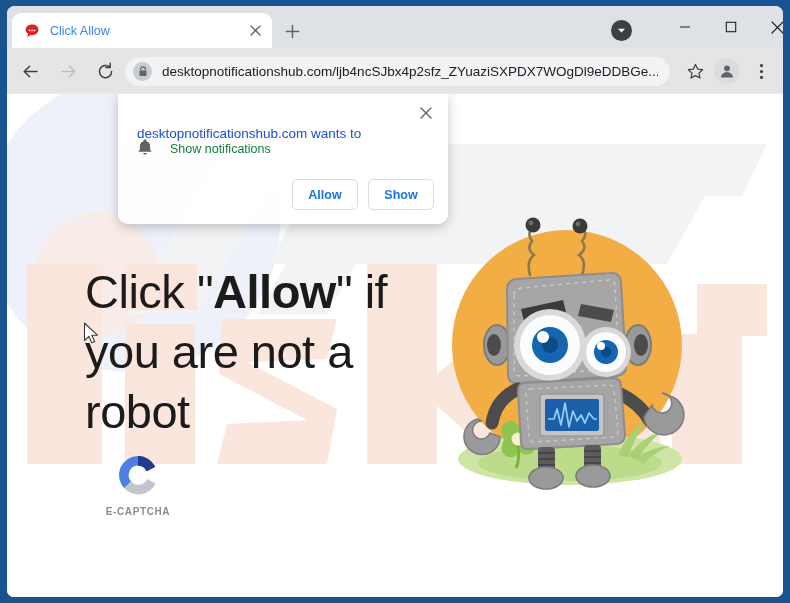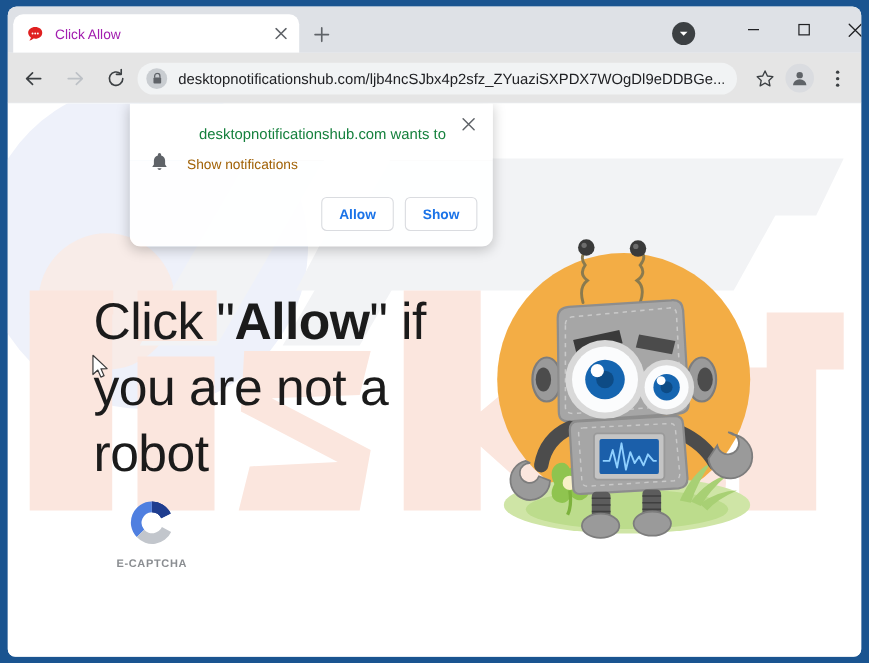--- a/index.html
+++ b/index.html
@@ -46,21 +46,21 @@
     box-sizing: border-box;
   }
   #tab-favicon {
     width: 16px; height: 16px;
     flex: 0 0 16px;
     position: relative;
   }
   #tab-title {
     flex: 1 1 auto;
     font-size: 12.5px;
-    color: #a21caf;
+    color: #3b82f6;
     margin-left: 10px;
     white-space: nowrap;
     overflow: hidden;
     text-overflow: ellipsis;
   }
   #tab-close {
     flex: 0 0 18px;
     width: 18px; height: 18px;
     display: flex; align-items: center; justify-content: center;
     color: #5f6368;
@@ -229,45 +229,44 @@
     background: #ffffff;
   }
   #perm-translucent {
     position: absolute;
     left: 0; top: 52px;
     width: 330px; height: 78px;
     background: rgba(255,255,255,0.93);
   }
   #perm-title {
     position: absolute;
-    left: 19px; top: 20px;
+    left: 19px; top: 32px;
     font-size: 13.5px;
-    color: #15803d;
+    color: #1d4ed8;
     z-index: 3;
-    margin-left: 44px;
   }
   #perm-close {
     position: absolute;
     right: 11px; top: 8px;
     width: 22px; height: 22px;
     display: flex; align-items: center; justify-content: center;
     color: #5f6368;
     z-index: 3;
   }
   #perm-row {
     position: absolute;
     left: 19px; top: 44px;
     display: flex;
     align-items: center;
     z-index: 3;
   }
   #perm-row-label {
     margin-left: 17px;
     font-size: 12.5px;
-    color: #a16207;
+    color: #15803d;
   }
   #perm-actions {
     position: absolute;
     right: 14px; bottom: 14px;
     display: flex;
     gap: 10px;
     z-index: 3;
   }
   .perm-btn {
     min-width: 66px;

